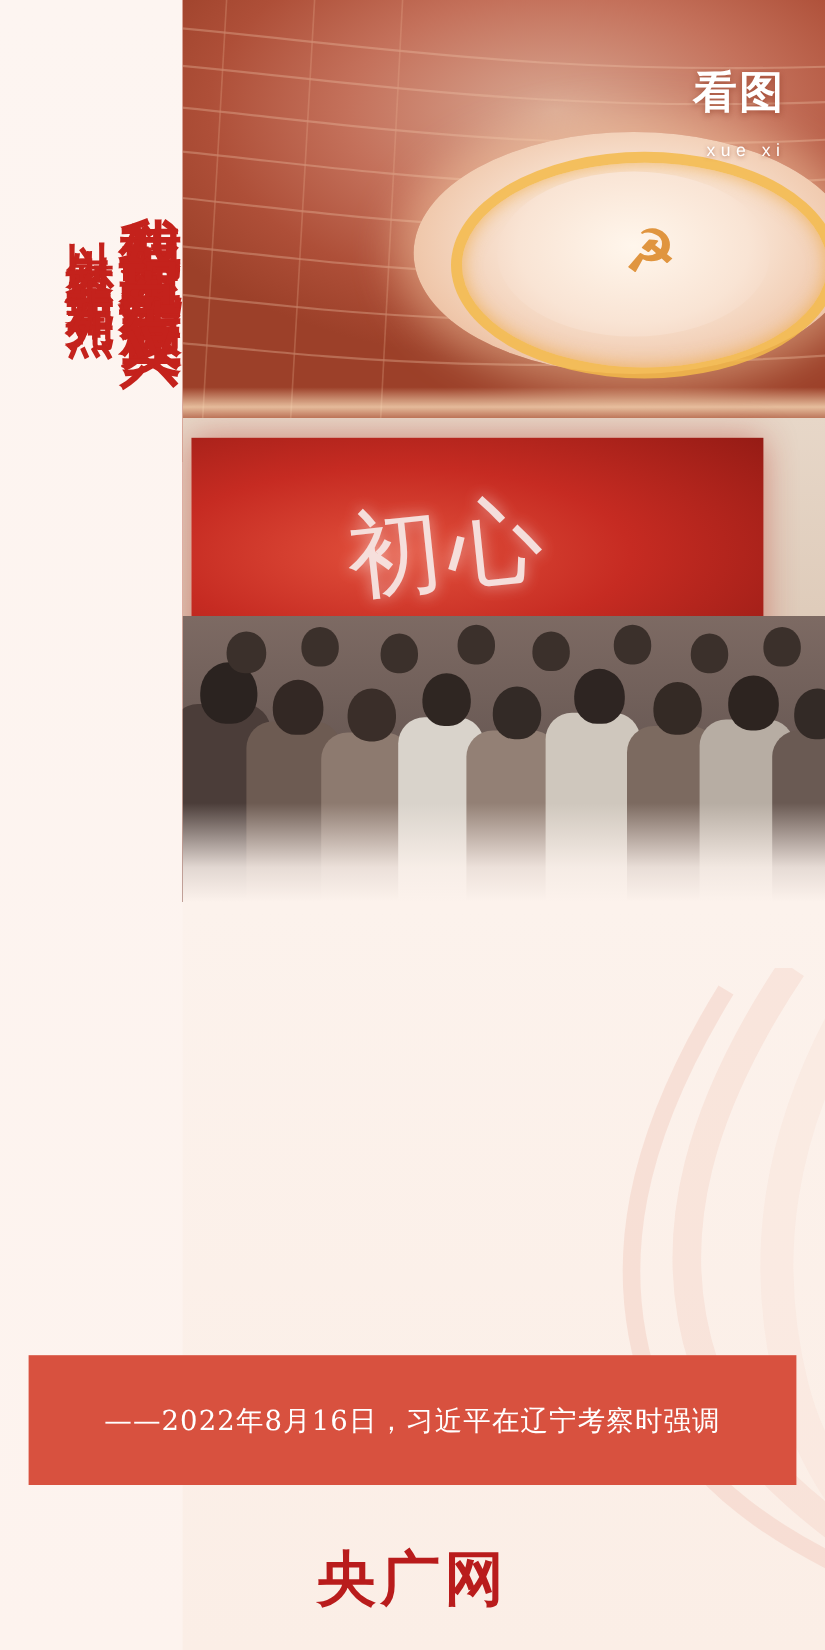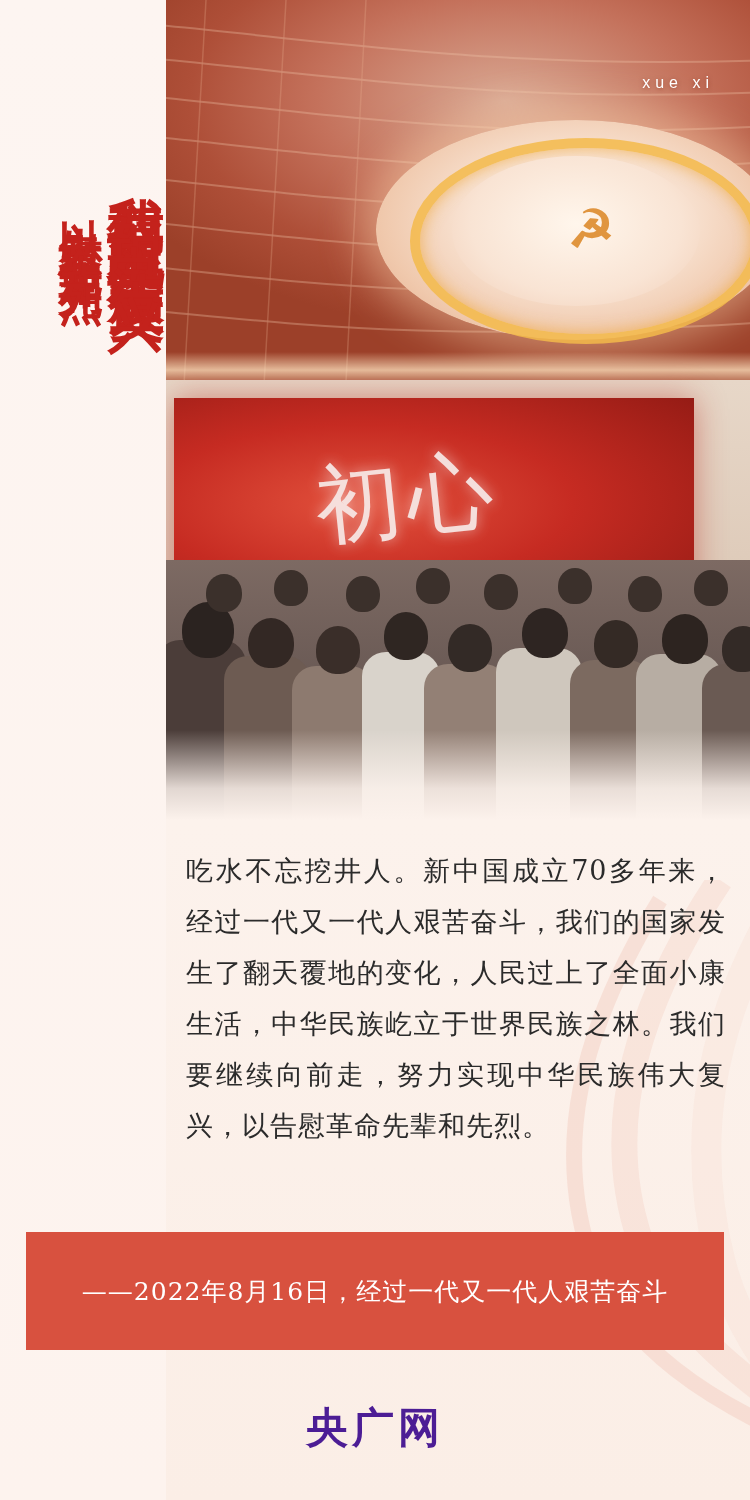--- a/index.html
+++ b/index.html
@@ -282,24 +282,24 @@
     position: absolute;
     left: 0;
     top: 1400px;
     width: 750px;
     text-align: center;
     z-index: 5;
   }
   .footer-logo {
     display: inline-block;
     font-family: "DejaVu Serif", serif;
-    font-size: 42px;
+    font-size: 54px;
     font-weight: bold;
     letter-spacing: 4px;
-    color: #4c1d95;
+    color: #b91c1c;
   }
 </style>
 </head>
 <body>
 
 <div class="poster">
 
   <div class="bg-base"></div>
   <div class="bg-left-band"></div>
 
@@ -377,32 +377,32 @@
       <div class="head" style="left:392px;top:8px;width:34px;height:36px;background:#3b302b;"></div>
       <div class="head" style="left:462px;top:16px;width:34px;height:36px;background:#3b302b;"></div>
       <div class="head" style="left:528px;top:10px;width:34px;height:36px;background:#3b302b;"></div>
     </div>
 
     <div class="photo-fade"></div>
   </div>
 
   <div class="logo">
     <div class="logo-row">
+      <span class="logo-kantu">看图</span>
     </div>
     <div class="logo-pinyin">xue xi</div>
   </div>
 
   <div class="headline">
     <div class="hl-col hl-main">我们要努力实现中华民族伟大复兴</div>
     <div class="hl-col hl-sub">以告慰革命先辈和先烈</div>
   </div>
 
-  <div class="body-text">吃水不忘挖井人。新中国成立70多年来，经过一代又一代人艰苦奋斗，我们的国家发生了翻天覆地的变化，人民过上了全面小康生活，中华民族屹立于世界民族之林。我们要继续向前走，努力实现中华民族伟大复兴，以告慰革命先辈和先烈。</div>
 
   <div class="source-box">
-    <span class="source-text">——2022年8月16日，经过一代又一代人艰苦奋斗</span>
+    <span class="source-text">——2022年8月16日，习近平在辽宁考察时强调</span>
   </div>
 
   <div class="footer">
     <span class="footer-logo">央广网</span>
   </div>
 
 </div>
 
 </body></html>

